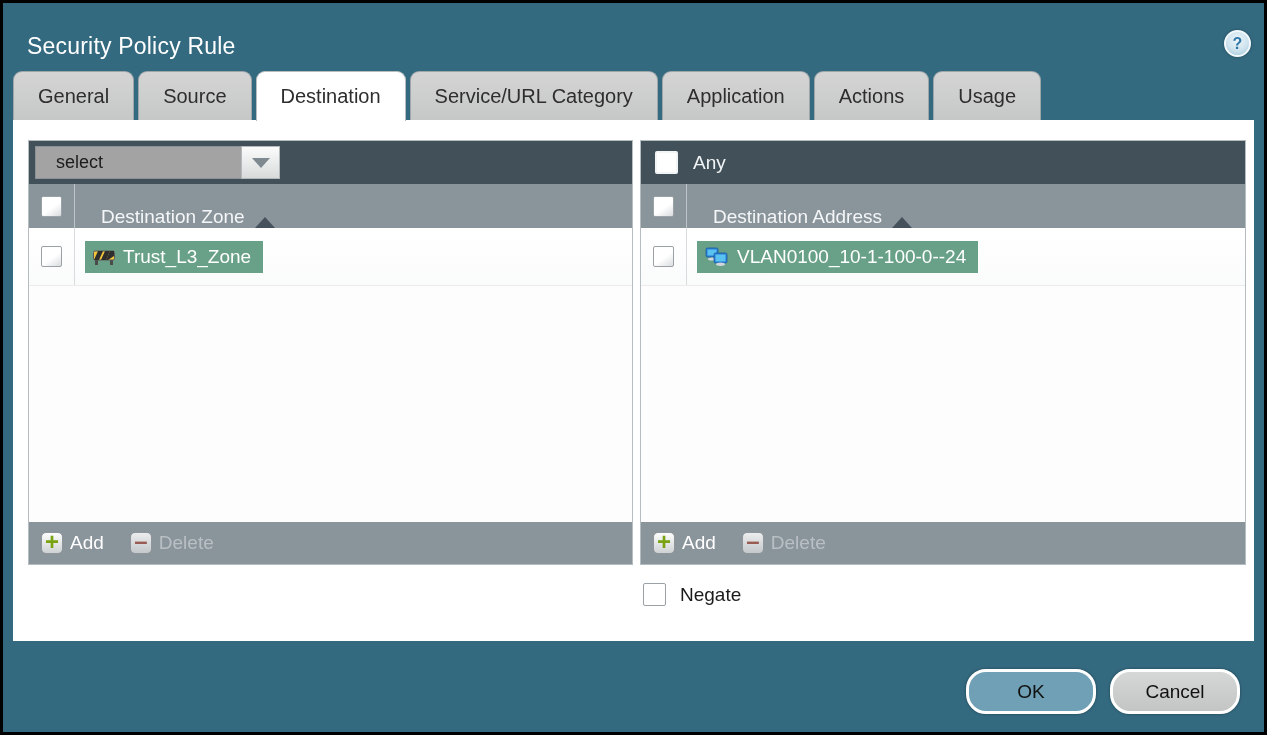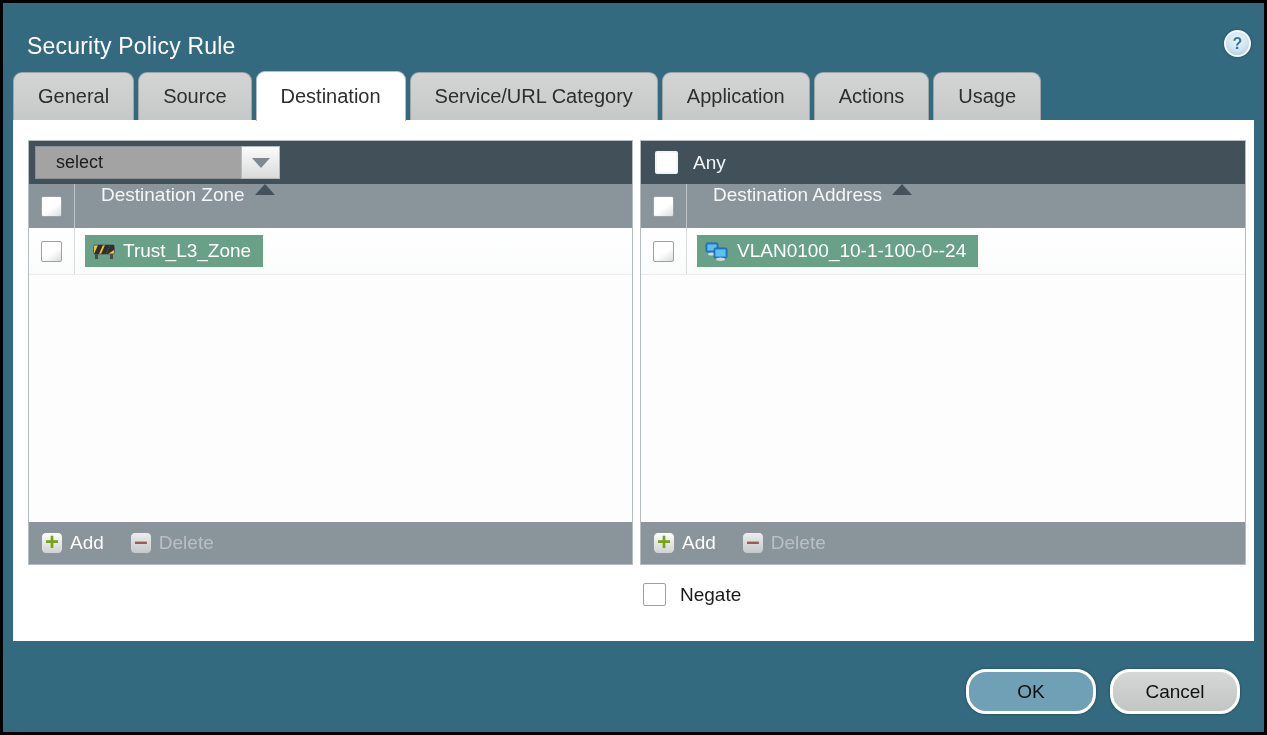--- a/index.html
+++ b/index.html
@@ -31,21 +31,21 @@
     border: 2px solid #f2f8fb;
     box-shadow: 0 0 3px rgba(0,0,0,0.35);
     display: flex; align-items: center; justify-content: center;
     color: #2e77a8; font-size: 16px; font-weight: bold;
     cursor: pointer;
   }
 
   
   .tabs {
     position: absolute; left: 10px; top: 68px; right: 16px; height: 50px;
-    display: flex; align-items: center; gap: 4px;
+    display: flex; align-items: flex-start; gap: 4px;
   }
   .tab {
     height: 49px;
     background: linear-gradient(#d4d4d4, #c6c8c8);
     border: 1px solid #9fa6a9;
     border-bottom: none;
     border-radius: 9px 9px 0 0;
     display: flex; align-items: center; justify-content: center;
     padding: 0 24px;
     font-size: 20px; color: #2e2e2e;
@@ -107,40 +107,40 @@
     border: 1px solid #9aa2a7;
     border-radius: 2px;
     cursor: pointer;
   }
   .checkbox.flat { background: #fff; border: 2px solid #f2f5f6; }
   .any-box { margin-left: 8px; width: 23px; height: 23px; }
   .any-label { color: #f2f5f6; font-size: 19px; margin-left: 15px; }
 
   .panel-header {
     height: 44px; background: #8A949B; flex: 0 0 auto;
-    display: flex; align-items: flex-start;
+    display: flex; align-items: flex-end;
     color: #f4f6f7; font-size: 19px;
   }
   .cb-col {
     width: 46px; flex: 0 0 auto;
     display: flex; align-items: center; justify-content: center;
     align-self: stretch;
     border-right: 1px solid rgba(255,255,255,0.45);
   }
   .header-label { margin-left: 26px; }
   .sort-arrow {
     width: 0; height: 0; margin-left: 10px; display: inline-block;
     border-left: 10px solid transparent;
     border-right: 10px solid transparent;
     border-bottom: 11px solid #46525b;
   }
 
   .panel-list { flex: 1 1 auto; background: #fdfdfd; overflow: hidden; }
   .list-row {
-    height: 47px; display: flex; align-items: center;
+    height: 58px; display: flex; align-items: center;
     background: linear-gradient(#ffffff, #fafbfb);
     border-bottom: 1px solid #ececec;
   }
   .list-row .cb-col { border-right: 1px solid #d8dcde; }
   .chip {
     margin-left: 10px;
     background: #68A188;
     color: #fff; font-size: 19px;
     height: 32px;
     display: flex; align-items: center;

